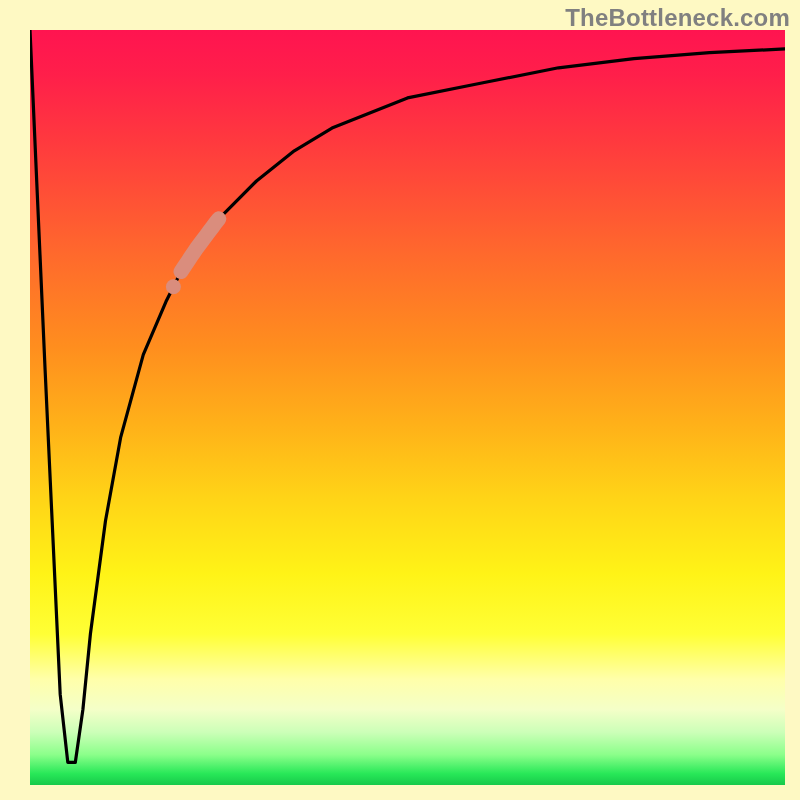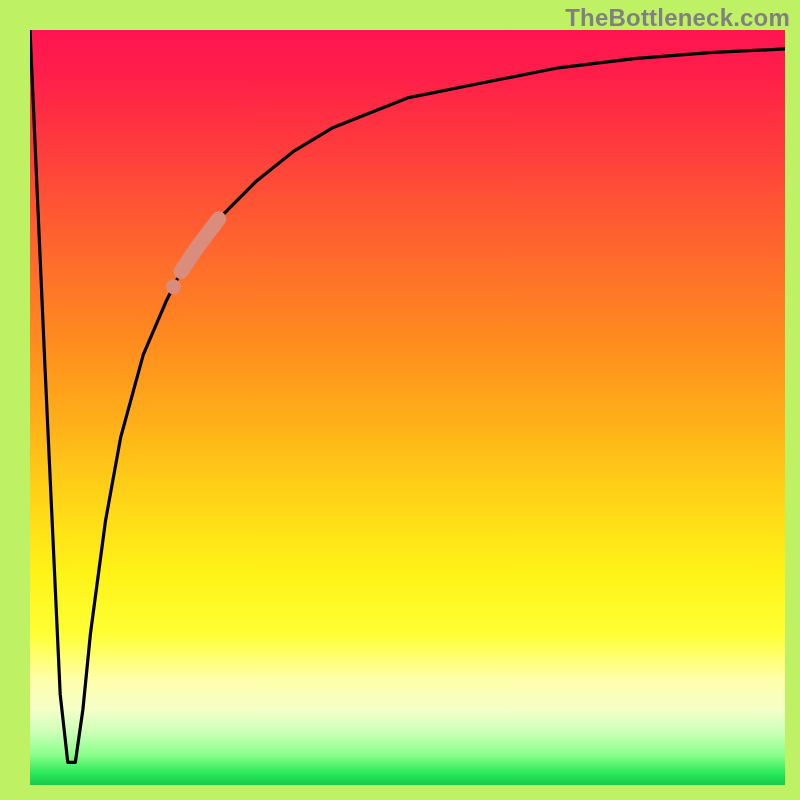--- a/index.html
+++ b/index.html
@@ -8,21 +8,21 @@
     width: 800px;
     height: 800px;
     background: #000;
     overflow: hidden;
     font-family: Arial, Helvetica, sans-serif;
   }
   .frame {
     position: relative;
     width: 800px;
     height: 800px;
-    background: #bef264;
+    background: #fef9c3;
   }
   .watermark {
     position: absolute;
     top: 4px;
     right: 10px;
     color: #808080;
     font-size: 24px;
     font-weight: 600;
     letter-spacing: 0.2px;
     user-select: none;

